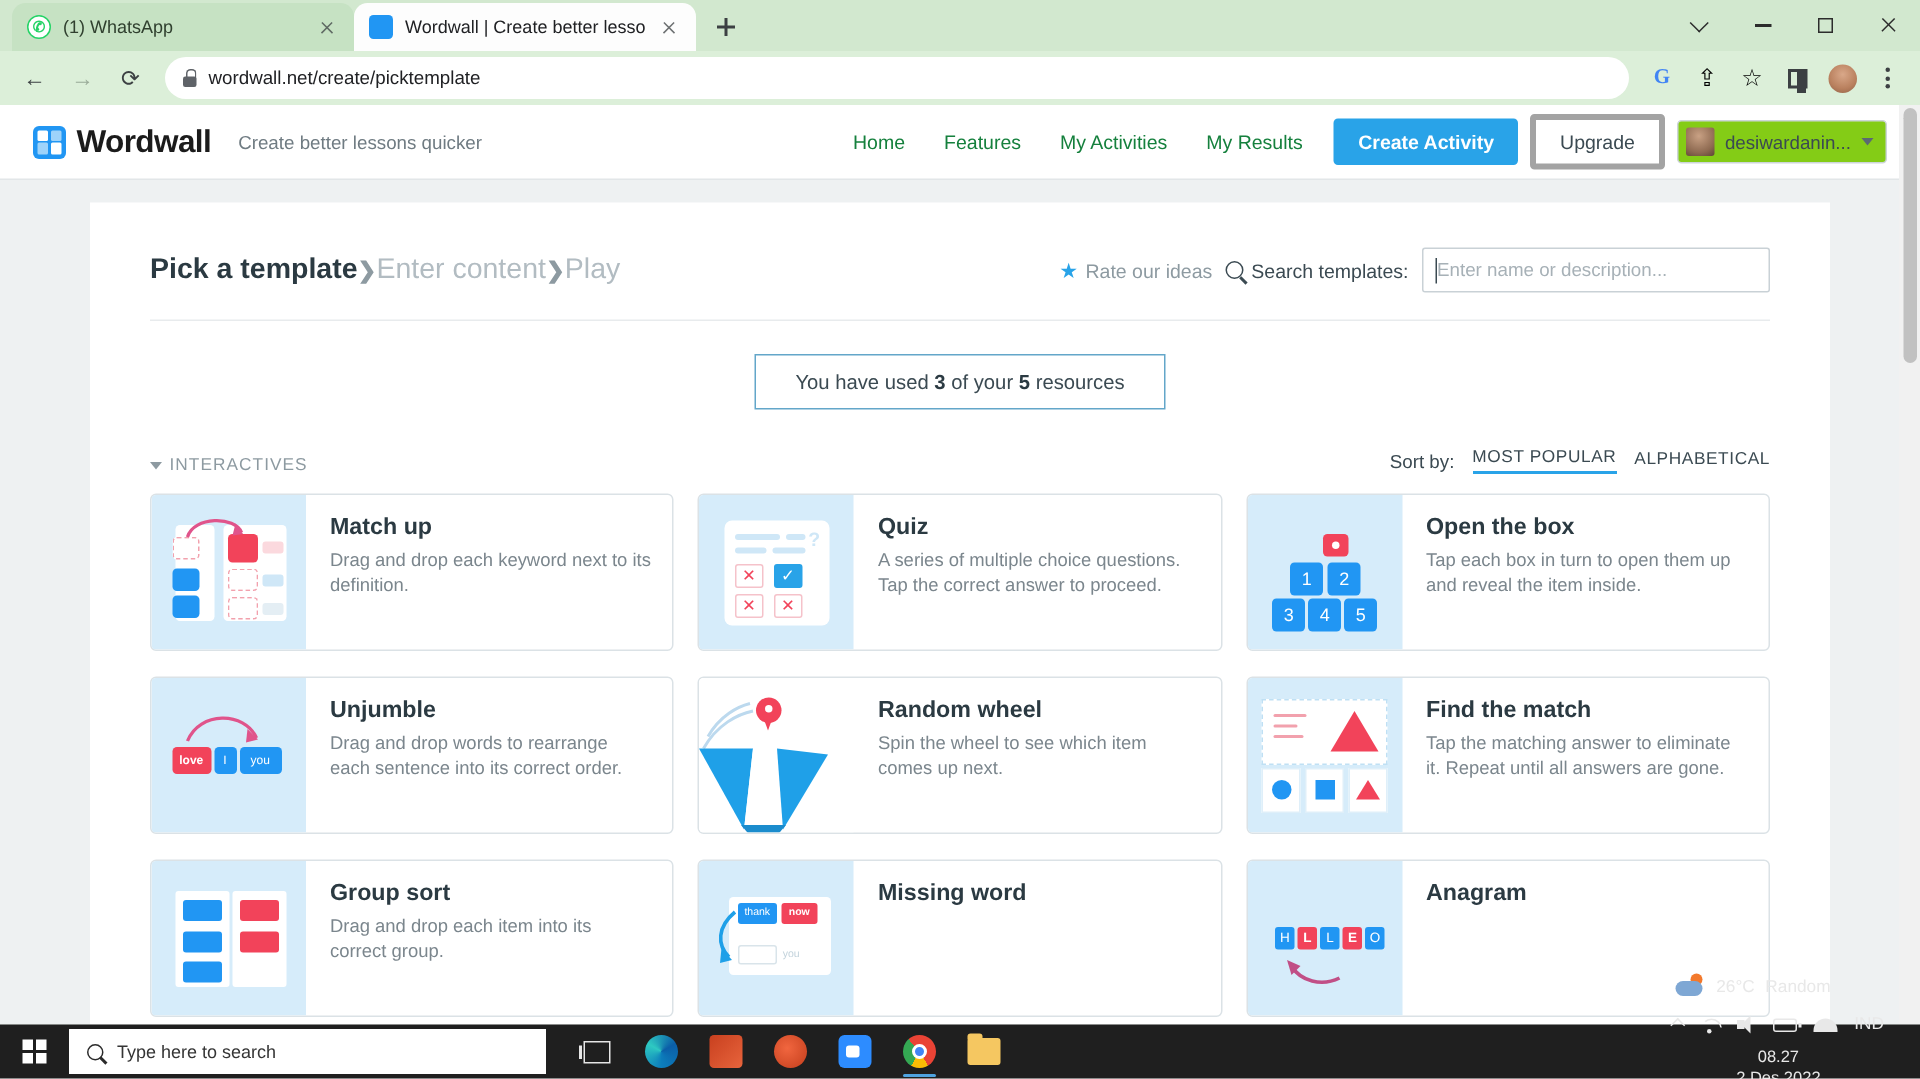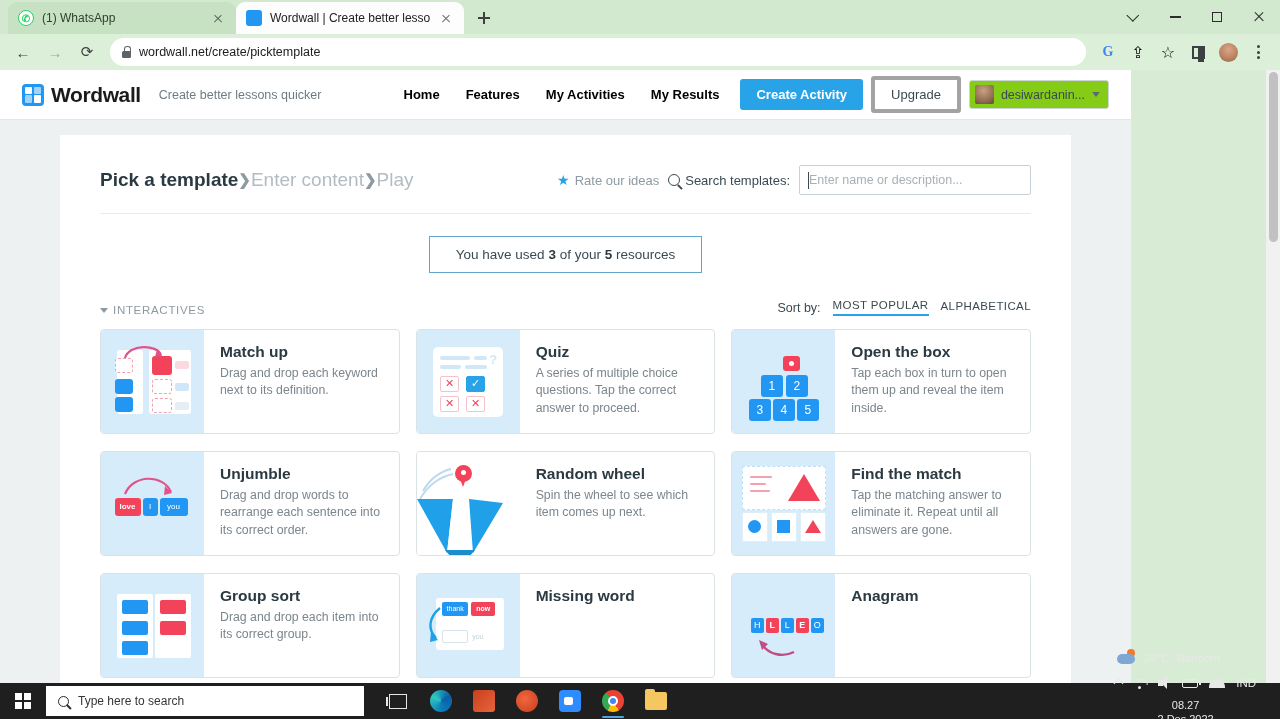--- a/index.html
+++ b/index.html
@@ -68,33 +68,33 @@
   .tb-icons { display:flex; align-items:center; gap:2px; }
   .tbi { width:28px; height:28px; display:flex; align-items:center; justify-content:center; }
   .gicon { font-size:14px; font-weight:bold; color:#4285f4; font-family:"Liberation Serif", serif; }
   .avatar-tb { width:19px; height:19px; border-radius:50%; background: radial-gradient(circle at 50% 35%, #d9a889 0%, #b9805e 60%, #8d5f46 100%); }
   .kebab { display:flex; flex-direction:column; gap:2.3px; }
   .kebab i { width:3px; height:3px; background:#3c4043; border-radius:50%; display:block; }
   .ext-sq { width:13px; height:13px; border:2px solid #3c4043; position:relative; }
   .ext-sq::after { content:''; position:absolute; right:-1px; top:-1px; width:6px; height:15px; background:#3c4043; }
 
   
-  .page { position:absolute; left:0; top:70px; width:1131px; height:613px; background:#eef1f2; overflow:hidden; }
+  .page { position:absolute; left:0; top:70px; width:1280px; height:613px; background:#eef1f2; overflow:hidden; }
   .site-header {
     height:50px; background:#ffffff; border-bottom:1px solid #e2e6e8;
     display:flex; align-items:center; padding:0 22px;
   }
   .logo { display:flex; align-items:center; gap:7px; }
   .logo-mark { width:22px; height:22px; border-radius:4px; background:#2196f3; display:grid; grid-template-columns:1fr 1fr; grid-template-rows:1fr 1fr; gap:1.5px; padding:3px; }
   .logo-mark i { background:#ffffff; border-radius:1px; display:block; }
   .logo-mark i:nth-child(2), .logo-mark i:nth-child(3) { background:#9ed3fa; }
   .logo-text { font-size:21px; font-weight:bold; color:#1b1b1b; letter-spacing:-0.4px; }
   .tagline { font-size:12.5px; color:#6f7b82; margin-left:18px; }
   .nav { margin-left:auto; display:flex; align-items:center; gap:0; }
-  .nav a { font-size:13px; color:#000000; text-decoration:none; padding:0 13px;font-weight:bold; }
+  .nav a { font-size:13px; color:#15803d; text-decoration:none; padding:0 13px; }
   .btn-create { background:#29a3e8; color:#fff; font-size:13px; font-weight:bold; padding:8px 16px; border-radius:3px; margin-left:8px; }
   .btn-upgrade { border:4px solid #a3a3a3; color:#3b4a52; font-size:13px; padding:7px 16px; border-radius:3px; margin-left:8px; background:#fff; }
   .account { border:1px solid #cdd5d9; border-radius:3px; background:#84cc16; display:flex; align-items:center; gap:7px; padding:4px 8px 4px 5px; margin-left:8px; font-size:12.5px; color:#3b4a52; max-width:150px; }
   .account .ava { width:19px; height:19px; border-radius:2px; background: radial-gradient(circle at 45% 30%, #c9a184 0%, #8e6a51 65%, #5d4535 100%); flex:0 0 19px; }
   .account .nm { white-space:nowrap; overflow:hidden; text-overflow:ellipsis; }
   .caret { width:0; height:0; border-left:4px solid transparent; border-right:4px solid transparent; border-top:5px solid #5b6a72; flex:0 0 8px; }
 
   .content-card { margin: 15px 60px 0 60px; background:#ffffff; min-height:600px; padding: 0 40px; position:relative; }
 
   .crumbs-row { display:flex; align-items:center; padding-top:30px; padding-bottom:18px; border-bottom:1px solid #e8ebed; }

